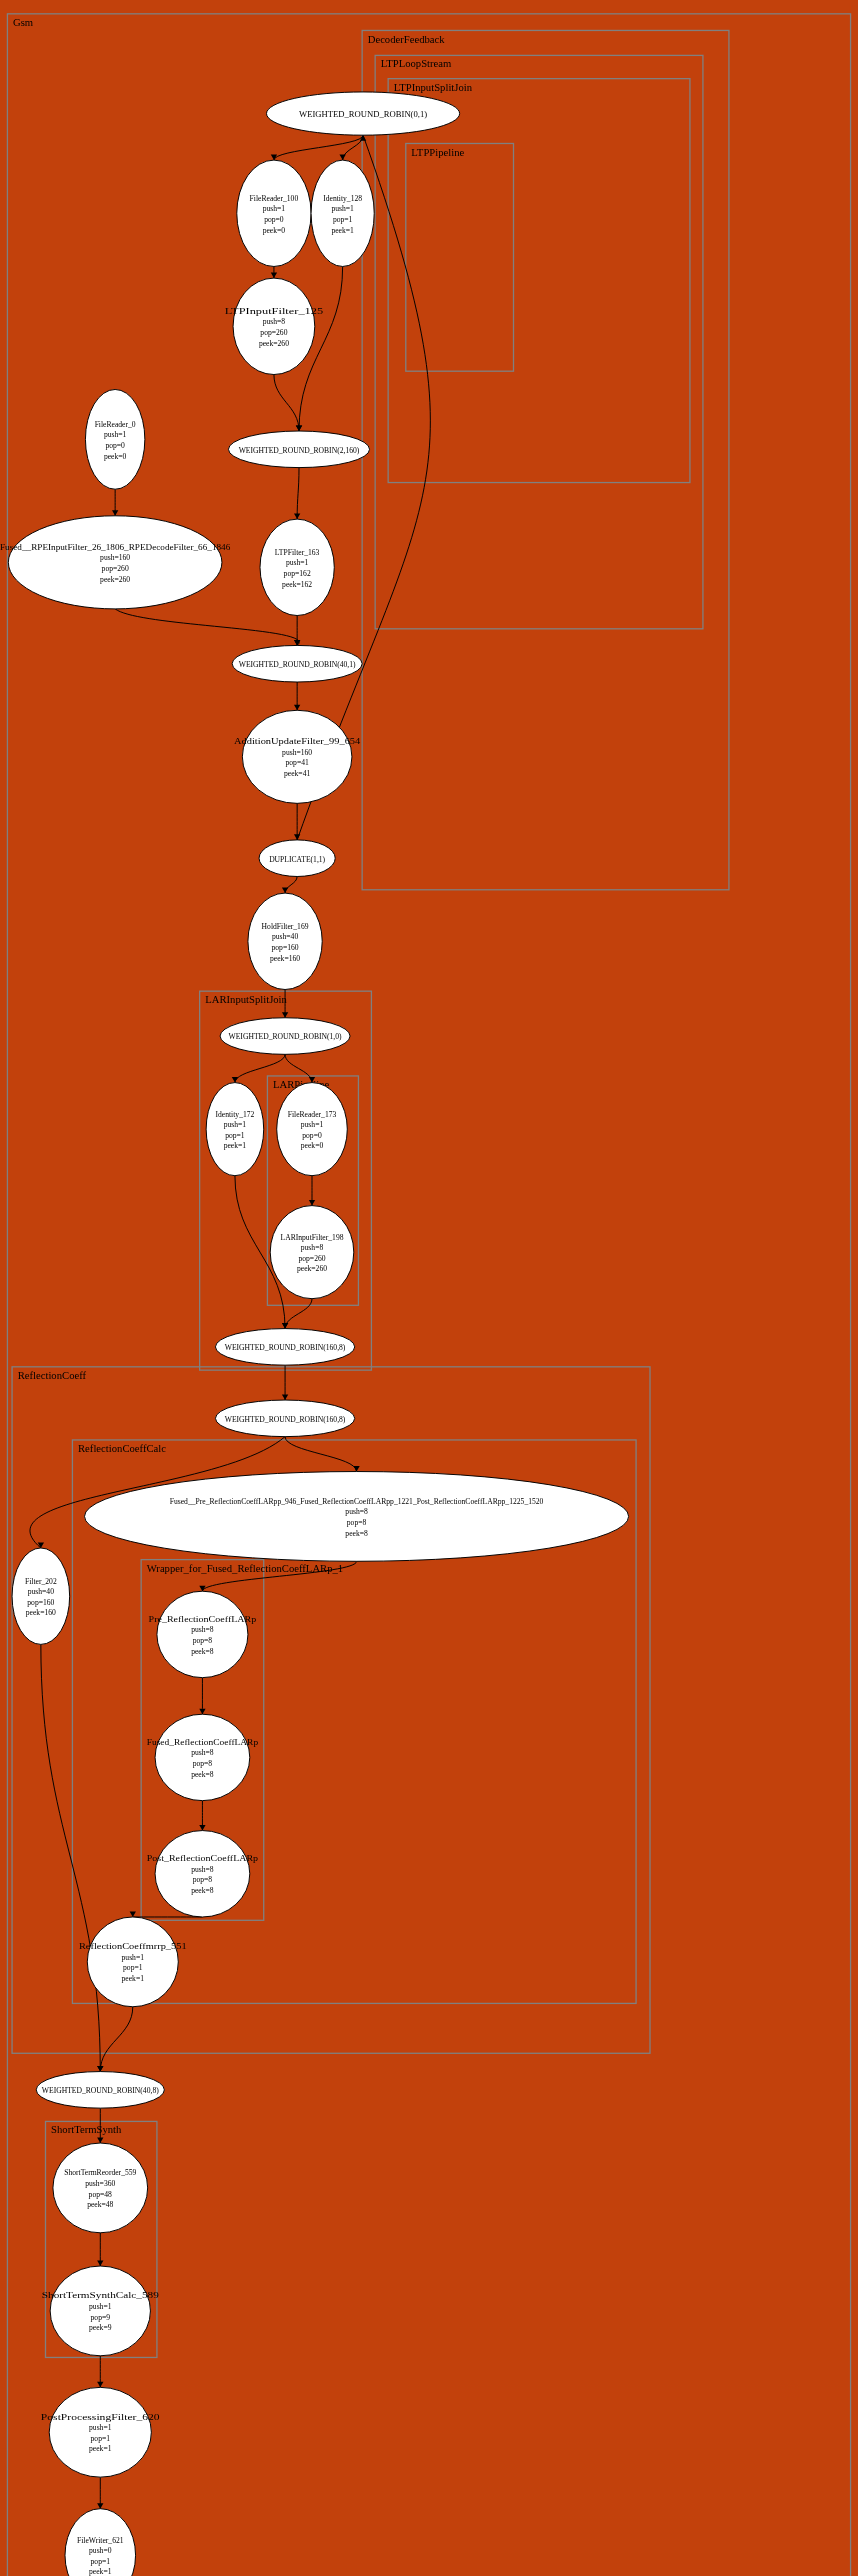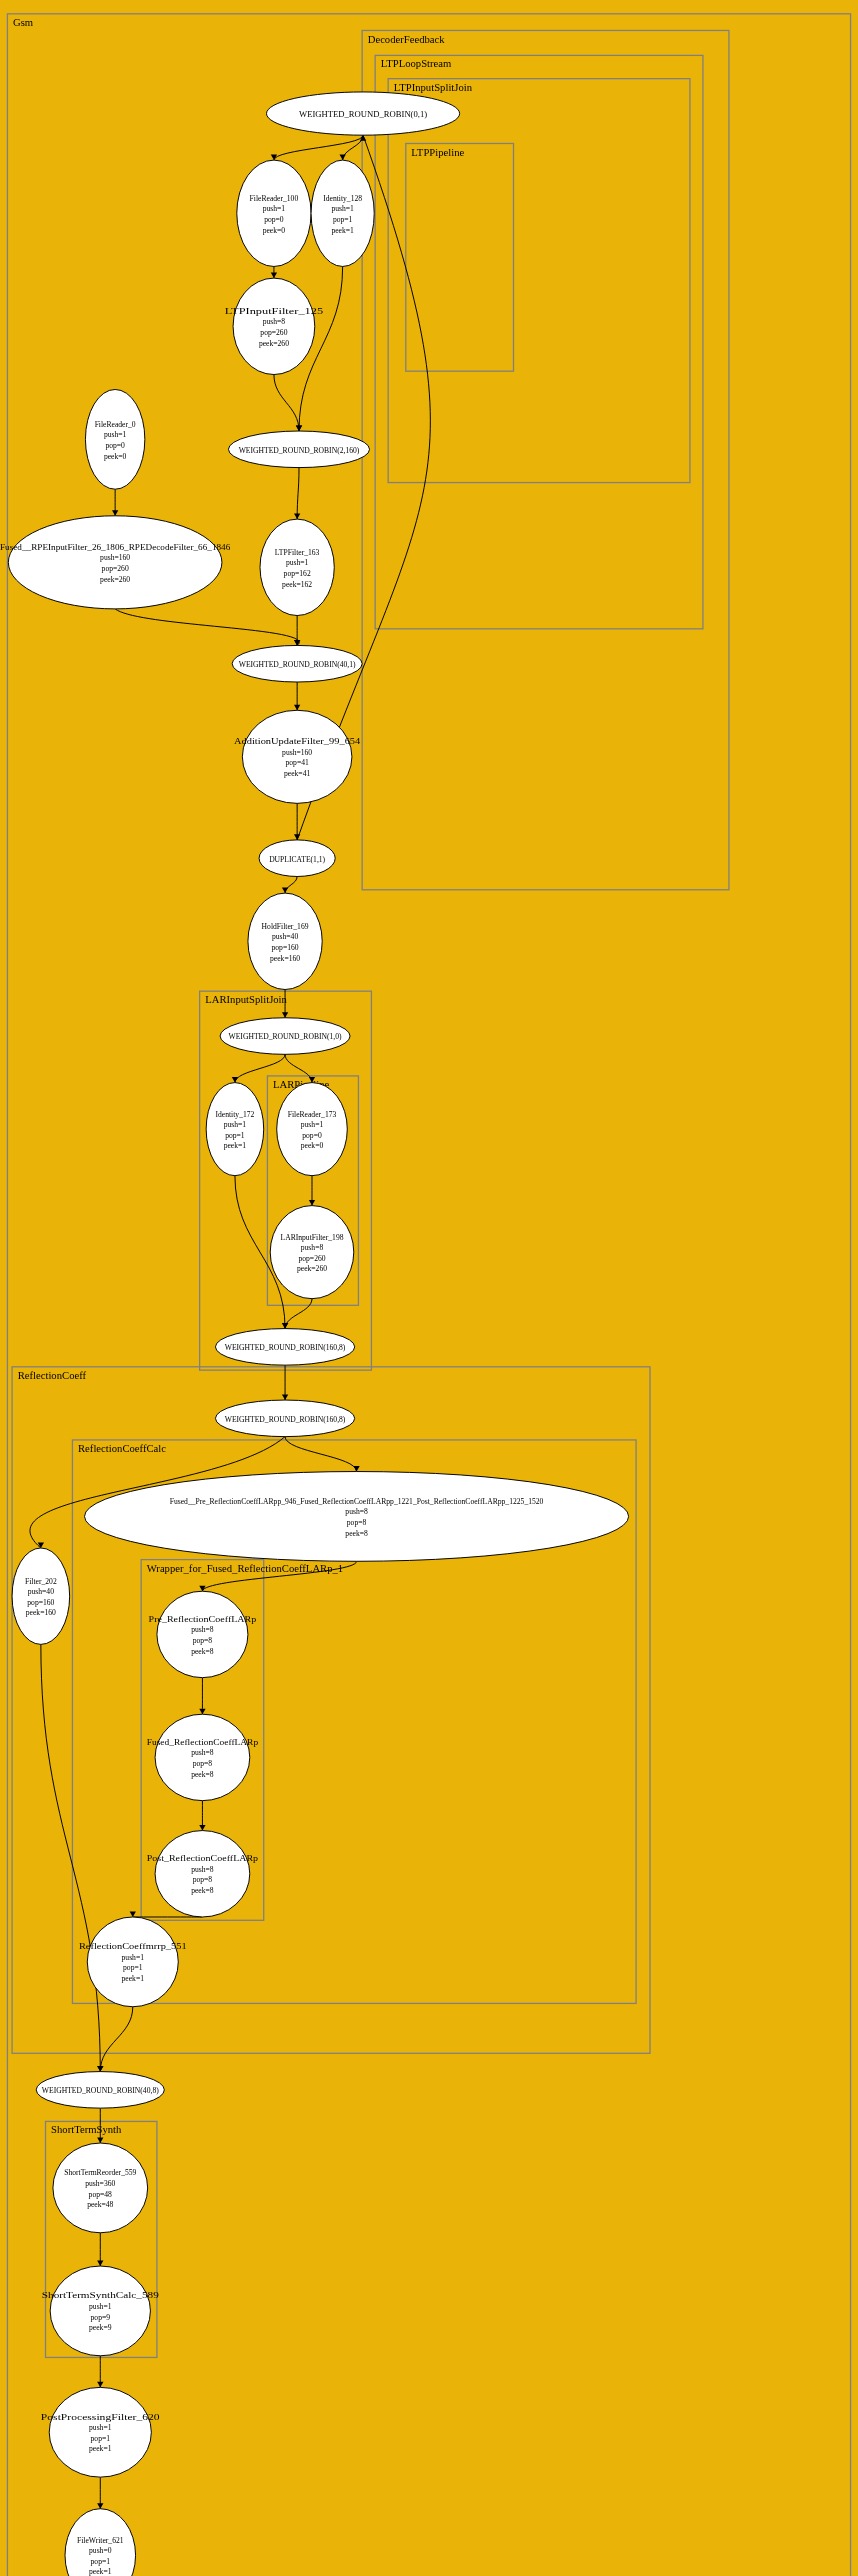--- a/index.html
+++ b/index.html
@@ -1,16 +1,16 @@
 <!DOCTYPE html>
 <html style="font-size:15px"><head>
 <meta charset="utf-8">
 <style>
   html,body{margin:0;padding:0;background:#ffffff;}
-  #stage{position:relative;width:858px;height:2576px;background:#eab308;
+  #stage{position:relative;width:858px;height:2576px;background:#c2410c;
          font-family:"Liberation Serif","DejaVu Serif",serif;}
   svg{position:absolute;left:0;top:0;}
   .cl-rect{fill:none;stroke:#808080;stroke-width:1.4;}
   .cl-lbl{font-size:11.5px;fill:#000;font-family:"Liberation Serif","DejaVu Serif",serif;}
   .nd{fill:#ffffff;stroke:#000000;stroke-width:1.05;}
   .nt{font-size:10.6px;fill:#000;text-anchor:middle;font-family:"Liberation Serif","DejaVu Serif",serif;}
   .nt.small{font-size:9.3px;}
   .nt.tiny{font-size:8.2px;}
   .ed{fill:none;stroke:#000000;stroke-width:1.05;}
   .ah{fill:#000000;stroke:none;}

